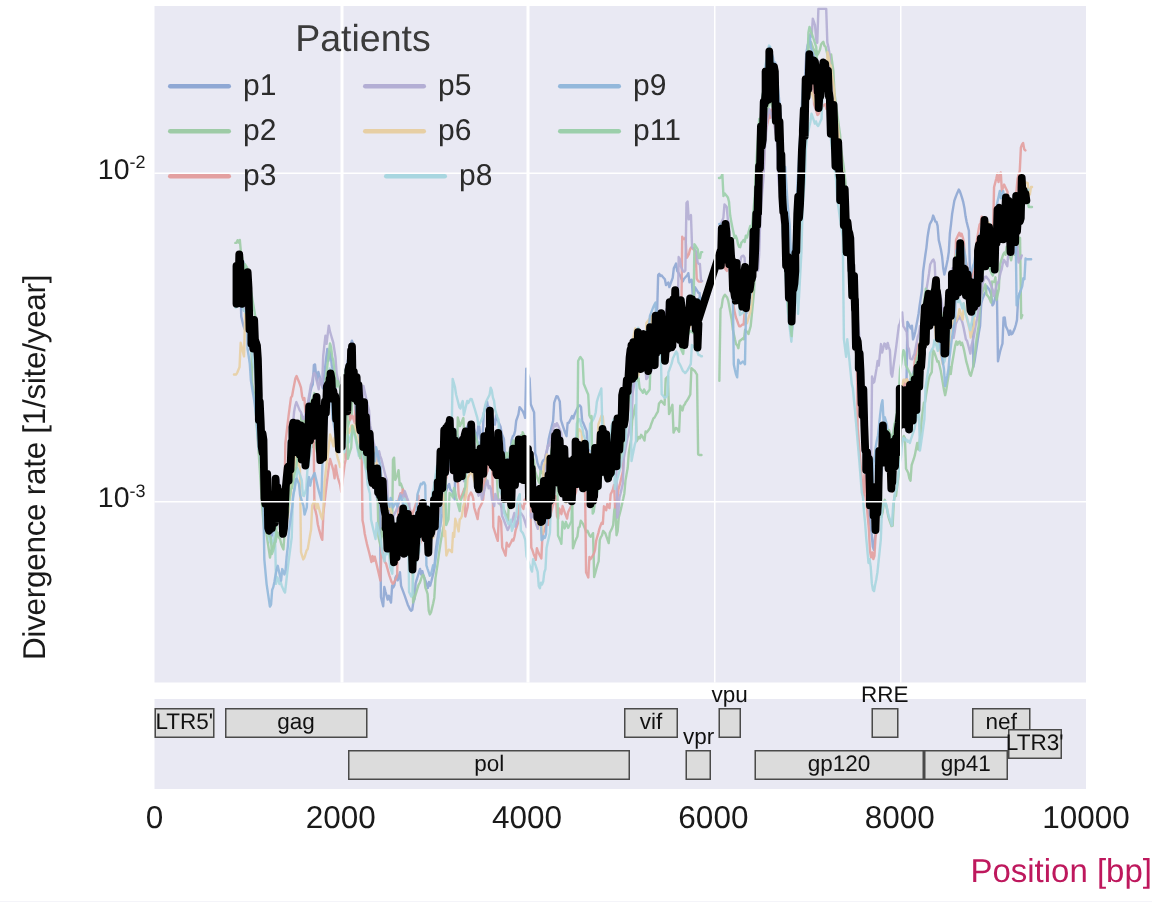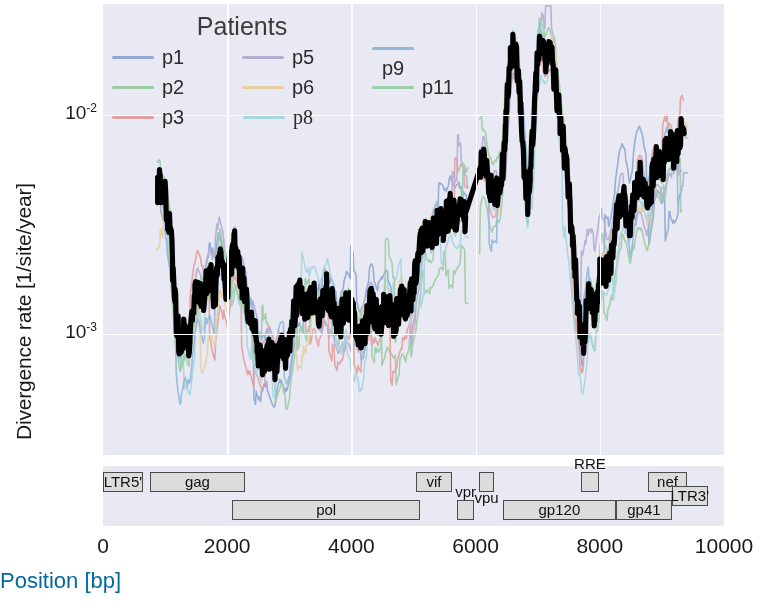--- a/index.html
+++ b/index.html
@@ -30,22 +30,22 @@
     font-size:19px;color:#1a1a1a;white-space:nowrap;
   }
   .ytick sup{font-size:12px;vertical-align:super;}
 
   
   .xtick{
     position:absolute;top:534px;font-size:21px;color:#1a1a1a;
     transform:translateX(-50%);white-space:nowrap;
   }
   #xlabel{
-    position:absolute;top:568px;left:0;width:768px;text-align:left;
-    font-size:22px;color:#0369a1;
+    position:absolute;top:568px;left:0;width:768px;text-align:right;
+    font-size:22px;color:#be185d;
   }
 
   
   #legend{position:absolute;left:112px;top:12px;width:380px;}
   #legend-title{
     font-size:25px;color:#3b3b3b;text-align:center;
     width:260px;margin:0 0 6px 0;
   }
   .legend-grid{position:relative;height:88px;}
   .legend-entry{position:absolute;display:flex;align-items:center;gap:8px;}
@@ -129,25 +129,25 @@
           <span class="legend-text">p3</span>
         </div>
         <div class="legend-entry" style="left: 130px; top: 0px;">
           <span class="legend-swatch" style="background: rgb(179, 174, 212);"></span>
           <span class="legend-text">p5</span>
         </div>
         <div class="legend-entry" style="left: 130px; top: 30px; text-align: right;">
           <span class="legend-swatch" style="background: rgb(231, 207, 164);"></span>
           <span class="legend-text">p6</span>
         </div>
-        <div class="legend-entry" style="left: 131px; top: 60px; font-family: Liberation Serif, serif;">
+        <div class="legend-entry" style="left: 144px; top: 60px;">
           <span class="legend-swatch" style="background: rgb(168, 214, 224);"></span>
           <span class="legend-text">p8</span>
         </div>
-        <div class="legend-entry" style="left: 260px; top: 0px; flex-direction: column;">
+        <div class="legend-entry" style="left: 260px; top: 0px;">
           <span class="legend-swatch" style="background: rgb(147, 184, 219);"></span>
           <span class="legend-text">p9</span>
         </div>
         <div class="legend-entry" style="left: 260px; top: 30px;">
           <span class="legend-swatch" style="background: rgb(156, 207, 171);"></span>
           <span class="legend-text">p11</span>
         </div>
       </div>
   </div>
 
@@ -156,21 +156,21 @@
       <div class="gene-label inside" style="left: 19.9px; top: 8px;">LTR5'</div>
       <div class="gene-box" style="left: 47.2px; width: 94.4px; top: 6px;"></div>
       <div class="gene-label inside" style="left: 94.4px; top: 8px;">gag</div>
       <div class="gene-box" style="left: 129.2px; width: 188.2px; top: 34px;"></div>
       <div class="gene-label inside" style="left: 223.2px; top: 36px; text-align: center;">pol</div>
       <div class="gene-box" style="left: 313px; width: 36px; top: 6px;"></div>
       <div class="gene-label inside" style="left: 331px; top: 8px;">vif</div>
       <div class="gene-box" style="left: 354px; width: 17.4px; top: 34px;"></div>
       <div class="gene-label" style="left: 362.7px; top: 17px;">vpr</div>
       <div class="gene-box" style="left: 375.7px; width: 15.5px; top: 6px;"></div>
-      <div class="gene-label" style="left: 383.5px; top: -11px; margin-top: 34px;">vpu</div>
+      <div class="gene-label" style="left: 383.5px; top: -11px;">vpu</div>
       <div class="gene-box" style="left: 399.9px; width: 113px; top: 34px;"></div>
       <div class="gene-label inside" style="left: 456.4px; top: 36px;">gp120</div>
       <div class="gene-box" style="left: 512.9px; width: 55.9px; top: 34px;"></div>
       <div class="gene-label inside" style="left: 540.9px; top: 36px;">gp41</div>
       <div class="gene-box" style="left: 478.2px; width: 17.4px; top: 6px;"></div>
       <div class="gene-label" style="left: 486.9px; top: -11px;">RRE</div>
       <div class="gene-box" style="left: 545.2px; width: 38.5px; top: 6px;"></div>
       <div class="gene-label inside" style="left: 564.5px; top: 8px;">nef</div>
       <div class="gene-box" style="left: 568.8px; width: 36px; top: 20px;"></div>
       <div class="gene-label inside" style="left: 586.8px; top: 22px;">LTR3'</div>

